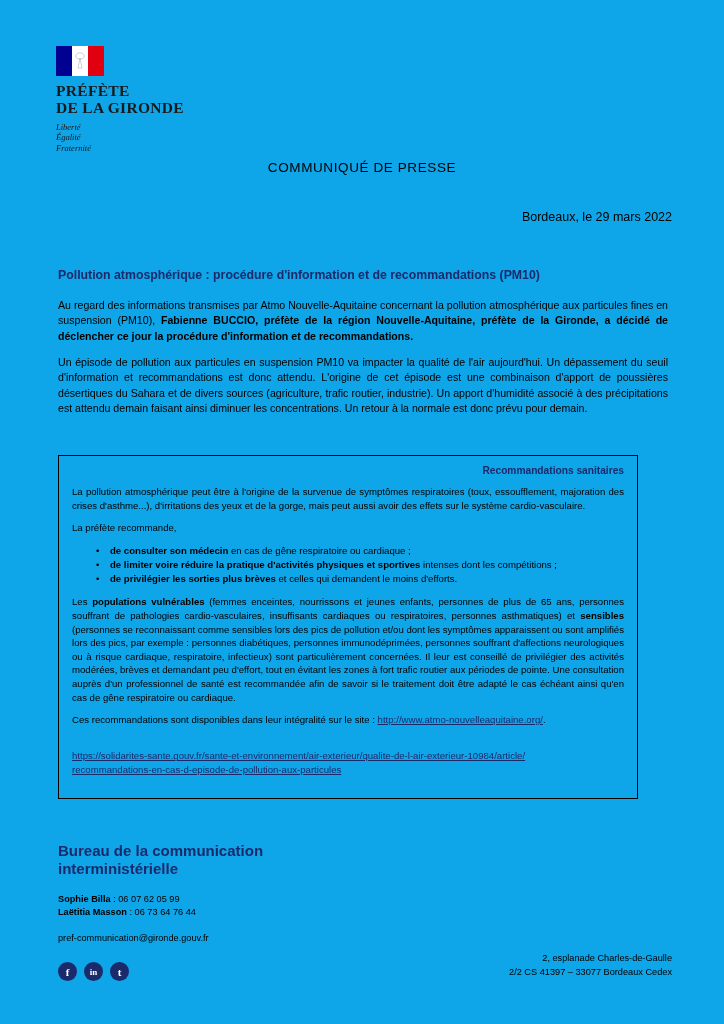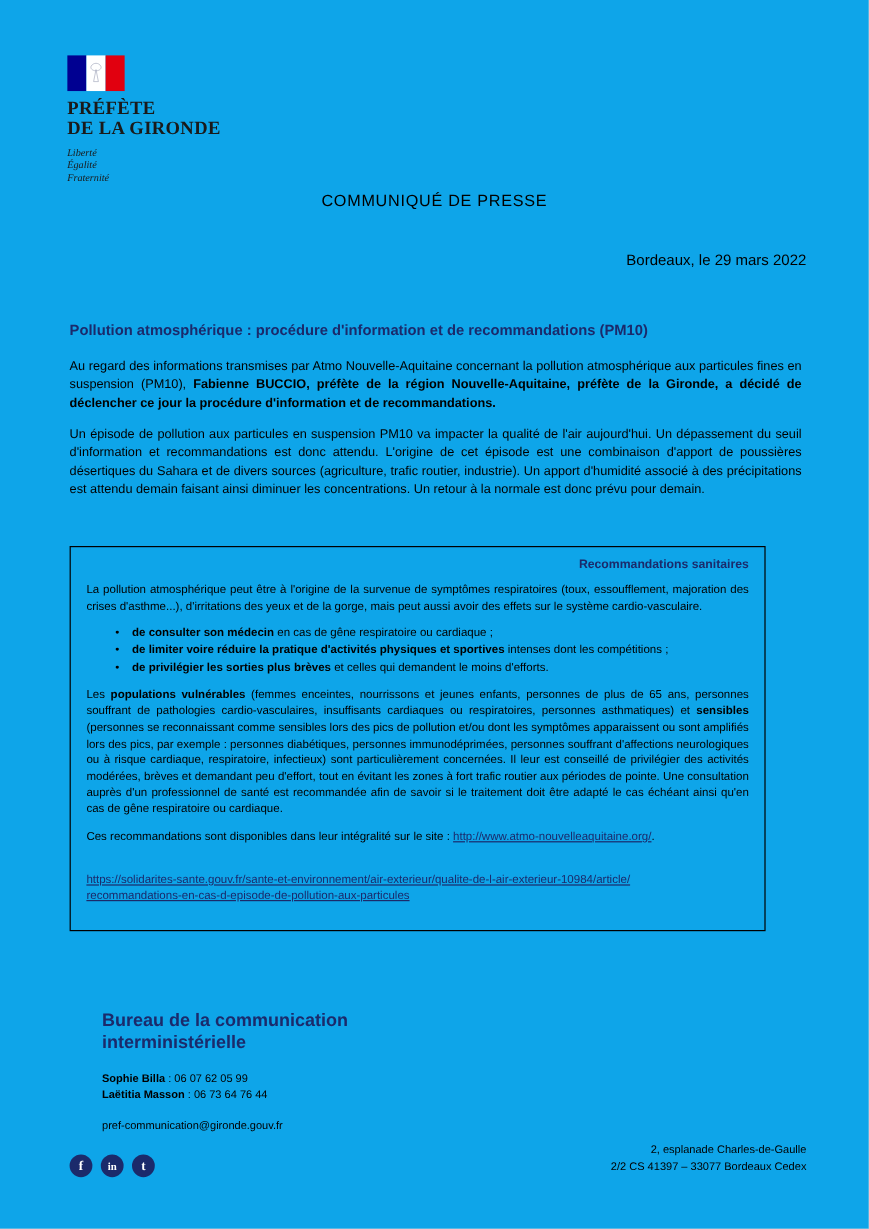--- a/index.html
+++ b/index.html
@@ -138,21 +138,20 @@
     text-decoration: underline;
     word-break: break-all;
   }
 
   
   .footer {
     position: absolute;
     left: 58px;
     top: 842px;
     width: 600px;
-    margin-left: 27px;
   }
   .bureau {
     font-size: 15px;
     font-weight: bold;
     color: #1b2a6b;
     line-height: 1.22;
     margin-bottom: 14px;
   }
   .contact {
     font-size: 9.2px;
@@ -232,20 +231,21 @@
 
     <p class="body"><span>Au regard des informations transmises par Atmo Nouvelle-Aquitaine concernant la pollution atmosphérique aux particules fines en suspension (PM10), </span><b>Fabienne BUCCIO, préfète de la région Nouvelle-Aquitaine, préfète de la Gironde, a décidé de déclencher ce jour la procédure d'information et de recommandations.</b></p>
 
     <p class="body">Un épisode de pollution aux particules en suspension PM10 va impacter la qualité de l'air aujourd'hui. Un dépassement du seuil d'information et recommandations est donc attendu. L'origine de cet épisode est une combinaison d'apport de poussières désertiques du Sahara et de divers sources (agriculture, trafic routier, industrie). Un apport d'humidité associé à des précipitations est attendu demain faisant ainsi diminuer les concentrations. Un retour à la normale est donc prévu pour demain.</p>
   </div>
 
   <div class="reco-box">
     <div class="reco-title">Recommandations sanitaires</div>
 
     <p>La pollution atmosphérique peut être à l'origine de la survenue de symptômes respiratoires (toux, essoufflement, majoration des crises d'asthme...), d'irritations des yeux et de la gorge, mais peut aussi avoir des effets sur le système cardio-vasculaire.</p>
+    <p>La préfète recommande,</p>
 
     <ul>
       <li><b>de consulter son médecin</b><span> en cas de gêne respiratoire ou cardiaque ;</span></li>
       <li><b>de limiter voire réduire la pratique d'activités physiques et sportives</b><span> intenses dont les compétitions ;</span></li>
       <li><b>de privilégier les sorties plus brèves</b><span> et celles qui demandent le moins d'efforts.</span></li>
     </ul>
 
     <p><span>Les </span><b>populations vulnérables</b><span> (femmes enceintes, nourrissons et jeunes enfants, personnes de plus de 65 ans, personnes souffrant de pathologies cardio-vasculaires, insuffisants cardiaques ou respiratoires, personnes asthmatiques) et </span><b>sensibles</b><span> (personnes se reconnaissant comme sensibles lors des pics de pollution et/ou dont les symptômes apparaissent ou sont amplifiés lors des pics, par exemple : personnes diabétiques, personnes immunodéprimées, personnes souffrant d'affections neurologiques ou à risque cardiaque, respiratoire, infectieux) sont particulièrement concernées. Il leur est conseillé de privilégier des activités modérées, brèves et demandant peu d'effort, tout en évitant les zones à fort trafic routier aux périodes de pointe. Une consultation auprès d'un professionnel de santé est recommandée afin de savoir si le traitement doit être adapté le cas échéant ainsi qu'en cas de gêne respiratoire ou cardiaque.</span></p>
 
     <p><span>Ces recommandations sont disponibles dans leur intégralité sur le site : </span><a class="link" href="#">http://www.atmo-nouvelleaquitaine.org/</a><span>.</span></p>

